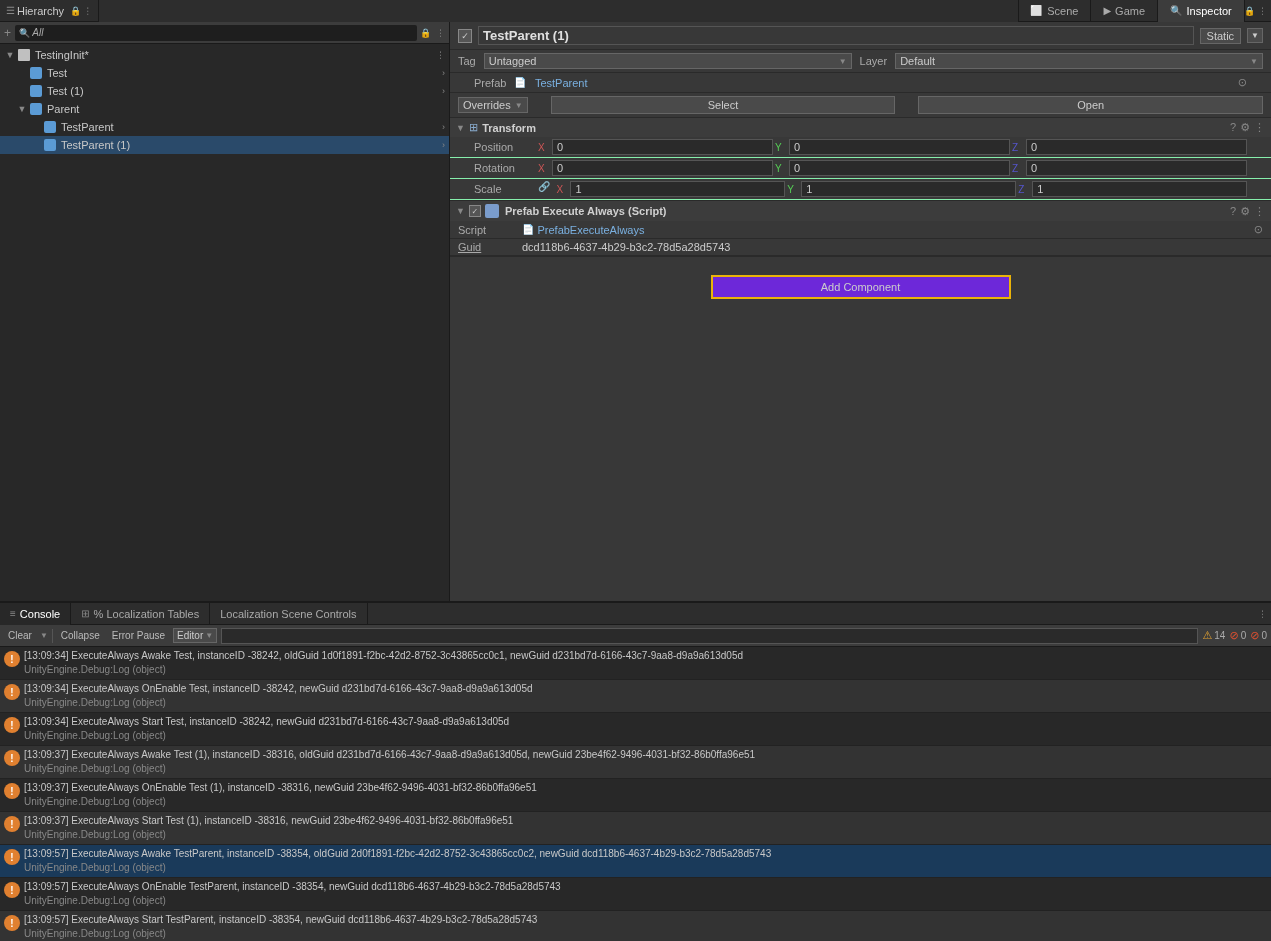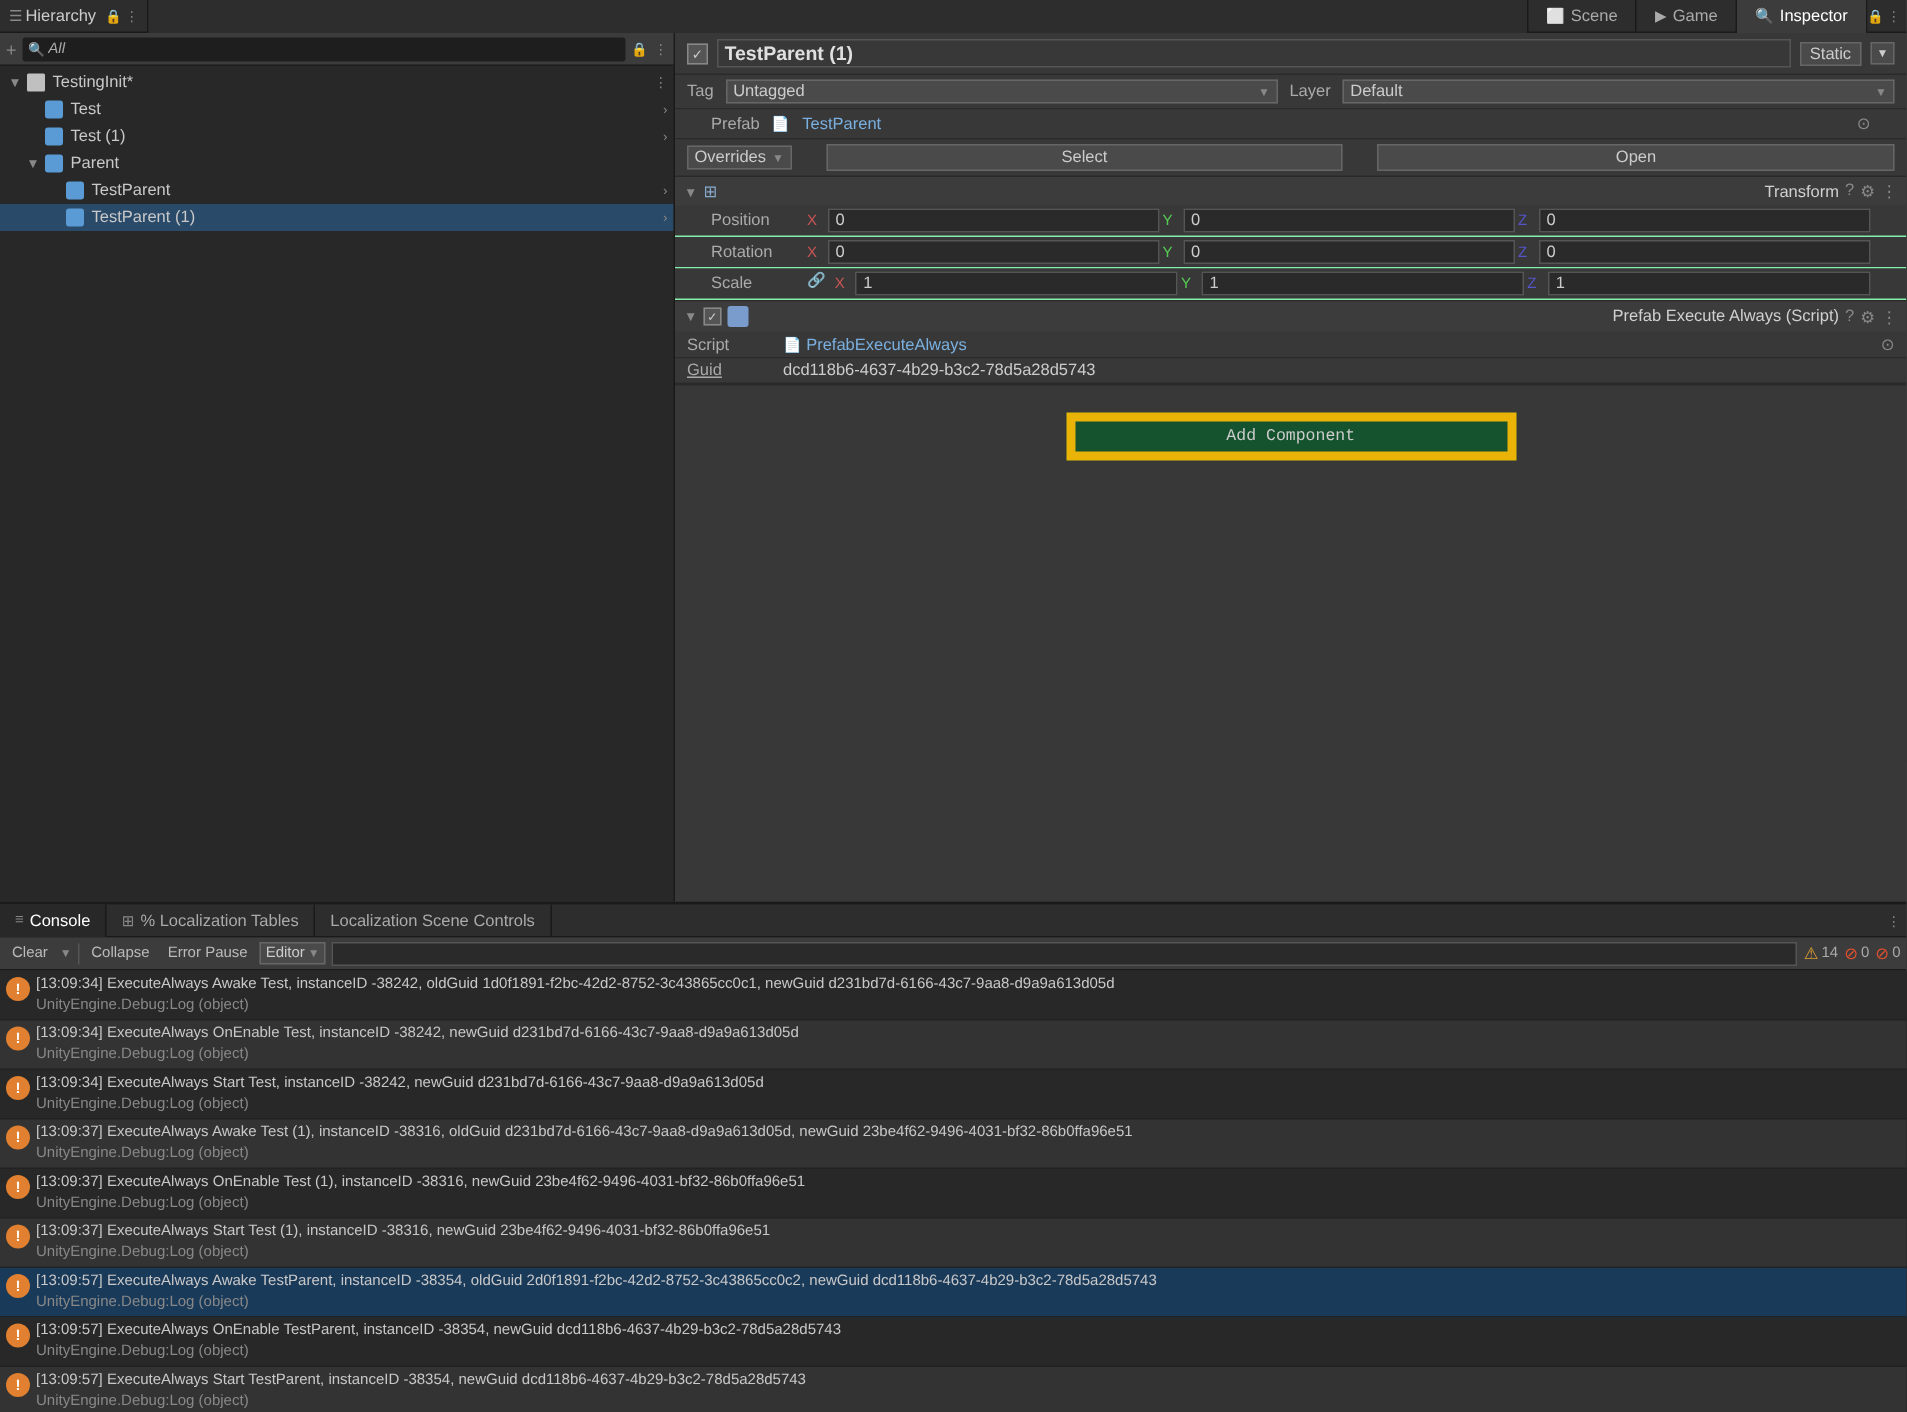--- a/index.html
+++ b/index.html
@@ -176,21 +176,21 @@
     }
     .component-header {
       display: flex;
       align-items: center;
       padding: 3px 6px;
       background: #3c3c3c;
       gap: 4px;
       cursor: pointer;
     }
     .component-icon { font-size: 11px; color: #88aacc; }
-    .component-title { font-size: 11px; font-weight: normal; color: #d0d0d0; flex: 1; text-align: right; }
+    .component-title { font-size: 11px; font-weight: bold; color: #d0d0d0; flex: 1; }
     .component-actions { display: flex; gap: 4px; color: #888; }
 
     
     .transform-row {
       display: flex;
       align-items: center;
       padding: 2px 24px;
       background: #383838;
       border-bottom: 1px solid #86efac;
       gap: 4px;
@@ -224,28 +224,27 @@
     .script-value { color: #7ab0e0; font-size: 11px; flex: 1; display: flex; align-items: center; gap: 3px; }
     .guid-label { width: 60px; color: #aaa; font-size: 11px; text-decoration: underline; }
     .guid-value { color: #ccc; font-size: 11px; flex: 1; }
 
     
     .add-component-btn {
       margin: 8px auto;
       display: flex;
       align-items: center;
       justify-content: center;
-      background: #14532d;
-      border: 6px solid #eab308;
+      background: #6d28d9;
+      border: 2px solid #eab308;
       color: #ccc;
       font-size: 11px;
       padding: 4px 40px;
       cursor: pointer;
       width: 300px;
-      font-family: Liberation Mono, monospace;
     }
 
     
     .bottom-panel {
       height: 340px;
       background: #282828;
       border-top: 2px solid #1a1a1a;
       display: flex;
       flex-direction: column;
     }

